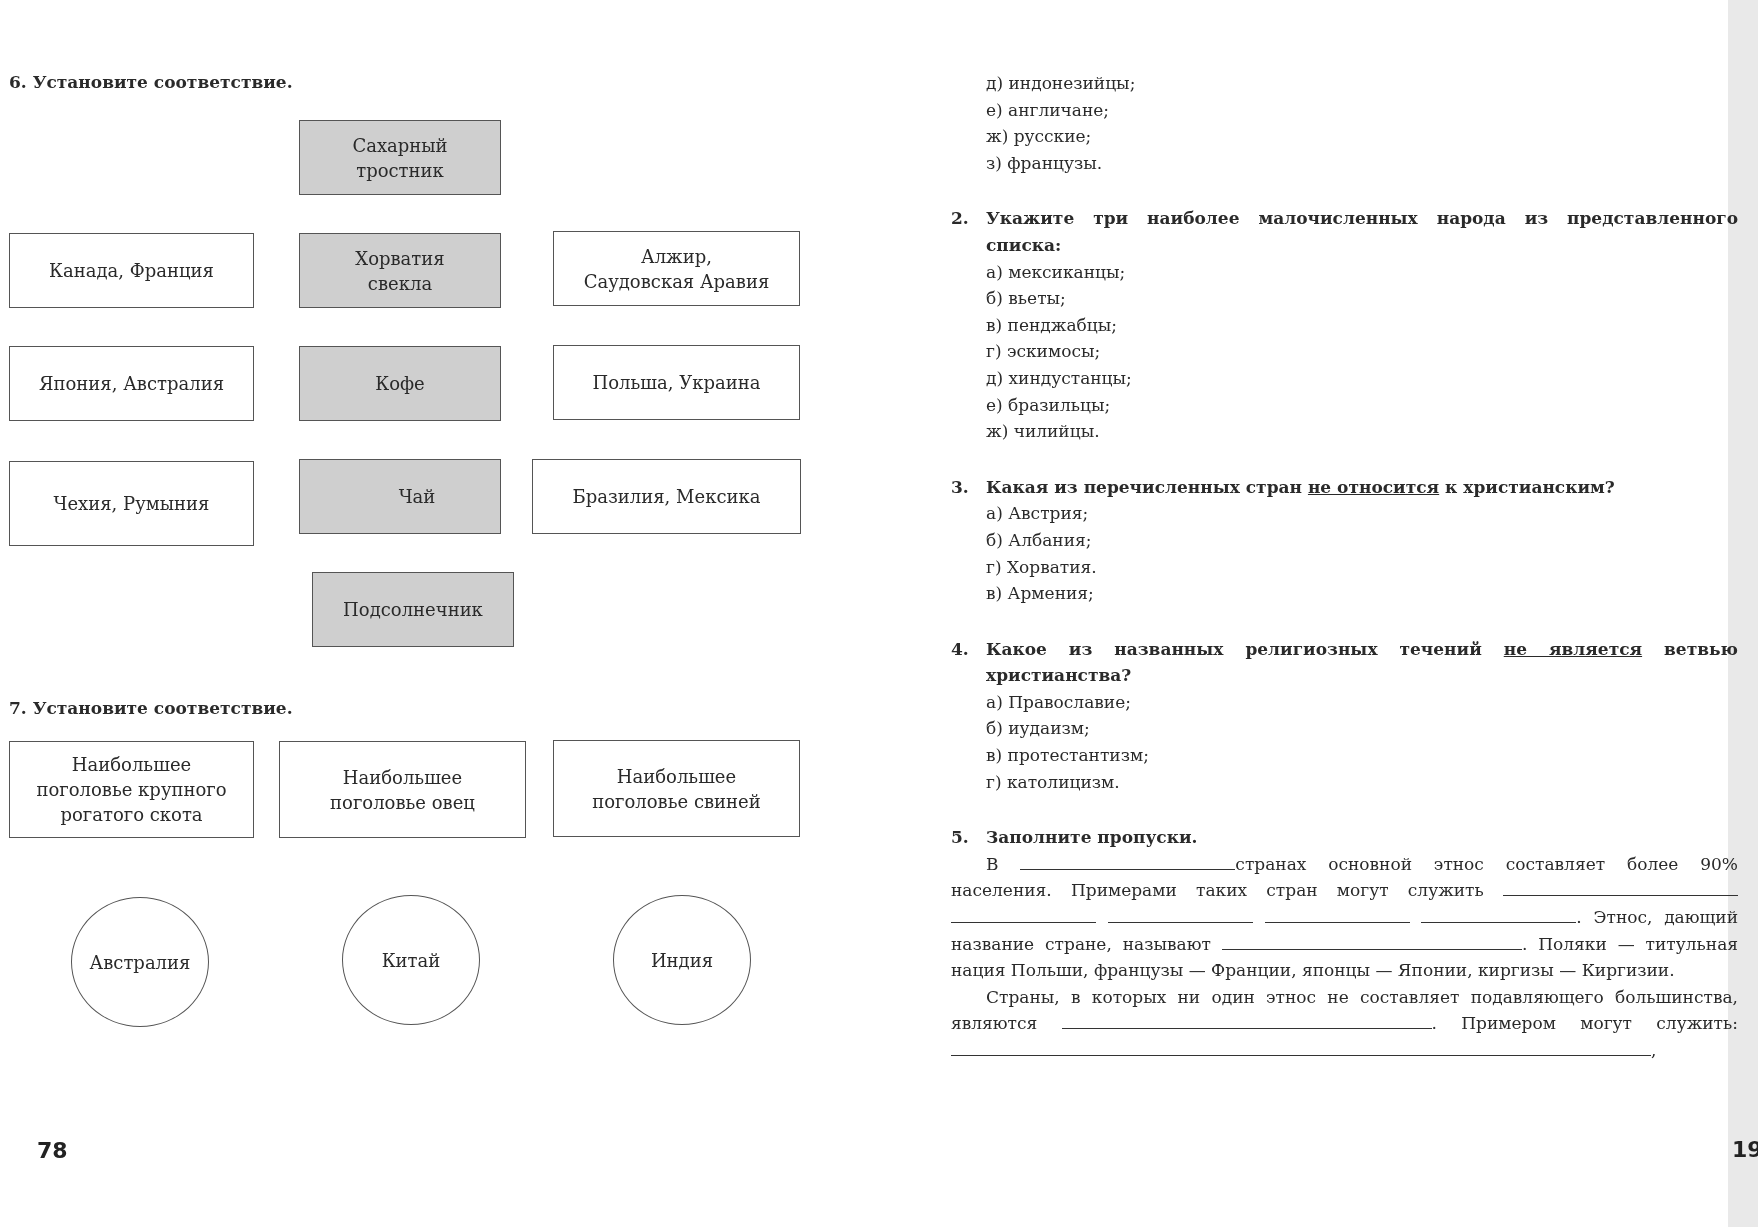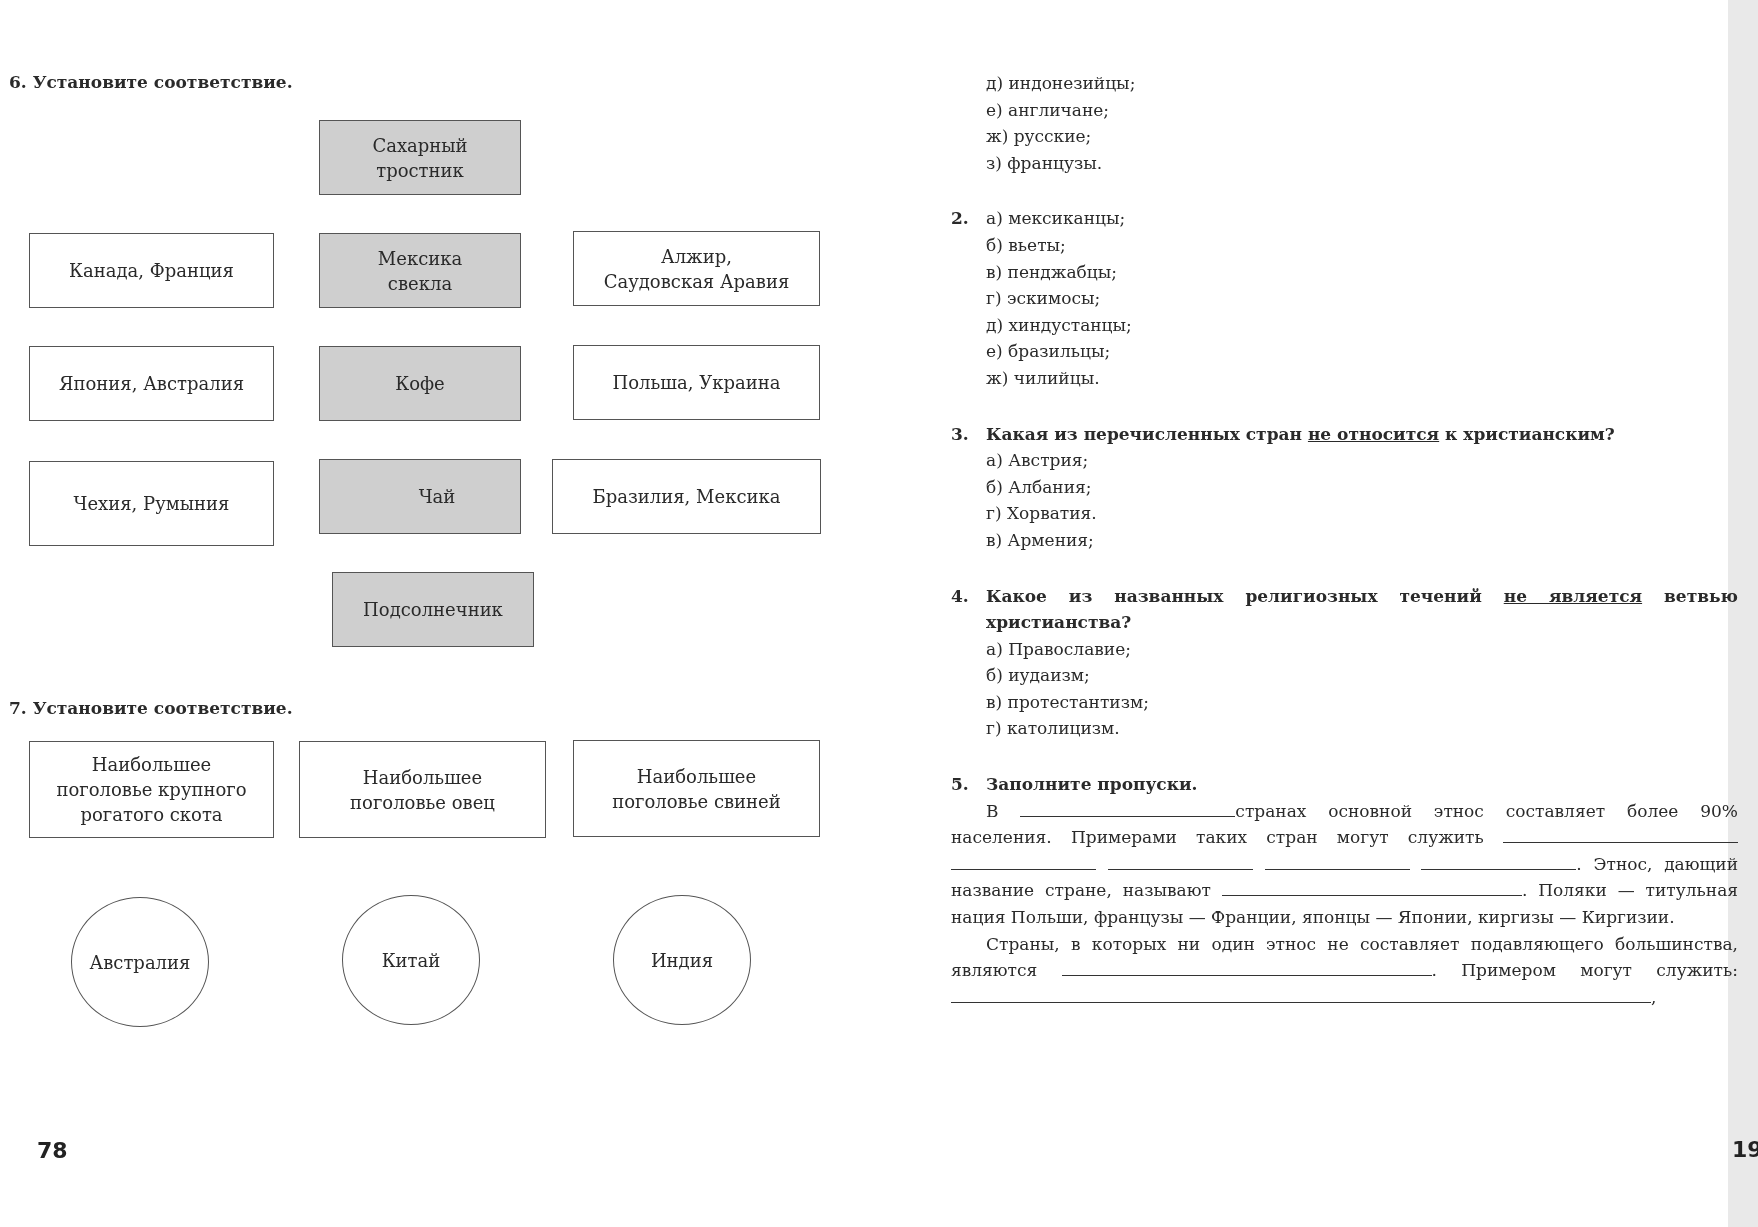--- a/index.html
+++ b/index.html
@@ -6,21 +6,21 @@
   body {
     width: 1758px; height: 1227px; position: relative; overflow: hidden;
     background: #ffffff; color: #2a2a2a;
     font-family: "DejaVu Serif", "Liberation Serif", serif;
   }
   .right-strip { position: absolute; left: 1728px; top: 0; width: 30px; height: 1227px; background: #e9e9e9; }
   .task-title { position: absolute; font-weight: bold; font-size: 17px; white-space: nowrap; }
   .box {
     position: absolute; box-sizing: border-box; border: 1.5px solid #555;
     display: flex; align-items: center; justify-content: center; text-align: center;
-    font-size: 18px; line-height: 25px; background: #fff; margin-left: 20px;
+    font-size: 18px; line-height: 25px; background: #fff;
   }
   .box.gray { background: #cfcfcf; }
   .box span { white-space: pre-line; }
   .circle {
     position: absolute; box-sizing: border-box; border: 1.5px solid #555; border-radius: 50%;
     display: flex; align-items: center; justify-content: center; font-size: 18px;
   }
   .page-num { position: absolute; font-family: "DejaVu Sans", "Liberation Sans", sans-serif; font-weight: bold; font-size: 22px; color: #222; margin-left: 24px; }
 
   .rcol { position: absolute; left: 951px; top: 70px; width: 787px; font-size: 17px; line-height: 26.6px; }
@@ -42,21 +42,21 @@
 
 <div class="box gray" style="left:299px; top:120px; width:202px; height:75px;">
     <span>Сахарный
 тростник</span>
   </div>
 
 <div class="box" style="left:9px; top:233px; width:245px; height:75px;">
     <span>Канада, Франция</span>
   </div>
 <div class="box gray" style="left:299px; top:233px; width:202px; height:75px;">
-    <span>Мексика
+    <span>Хорватия
 свекла</span>
   </div>
 <div class="box" style="left:553px; top:231px; width:247px; height:75px;">
     <span>Алжир,
 Саудовская Аравия</span>
   </div>
 
 <div class="box" style="left:9px; top:346px; width:245px; height:75px;">
     <span>Япония, Австралия</span>
   </div>
@@ -112,20 +112,21 @@
 <div class="rcol">
   <div class="q" style="margin-bottom:29px;">
     <div class="opt">д) индонезийцы;</div>
     <div class="opt">е) англичане;</div>
     <div class="opt">ж) русские;</div>
     <div class="opt">з) французы.</div>
   </div>
 
   <div class="q">
     <span class="q-num">2.</span>
+    <div class="q-text">Укажите три наиболее малочисленных народа из представленного списка:</div>
     <div class="opt">а) мексиканцы;</div>
     <div class="opt">б) вьеты;</div>
     <div class="opt">в) пенджабцы;</div>
     <div class="opt">г) эскимосы;</div>
     <div class="opt">д) хиндустанцы;</div>
     <div class="opt">е) бразильцы;</div>
     <div class="opt">ж) чилийцы.</div>
   </div>
 
   <div class="q">

